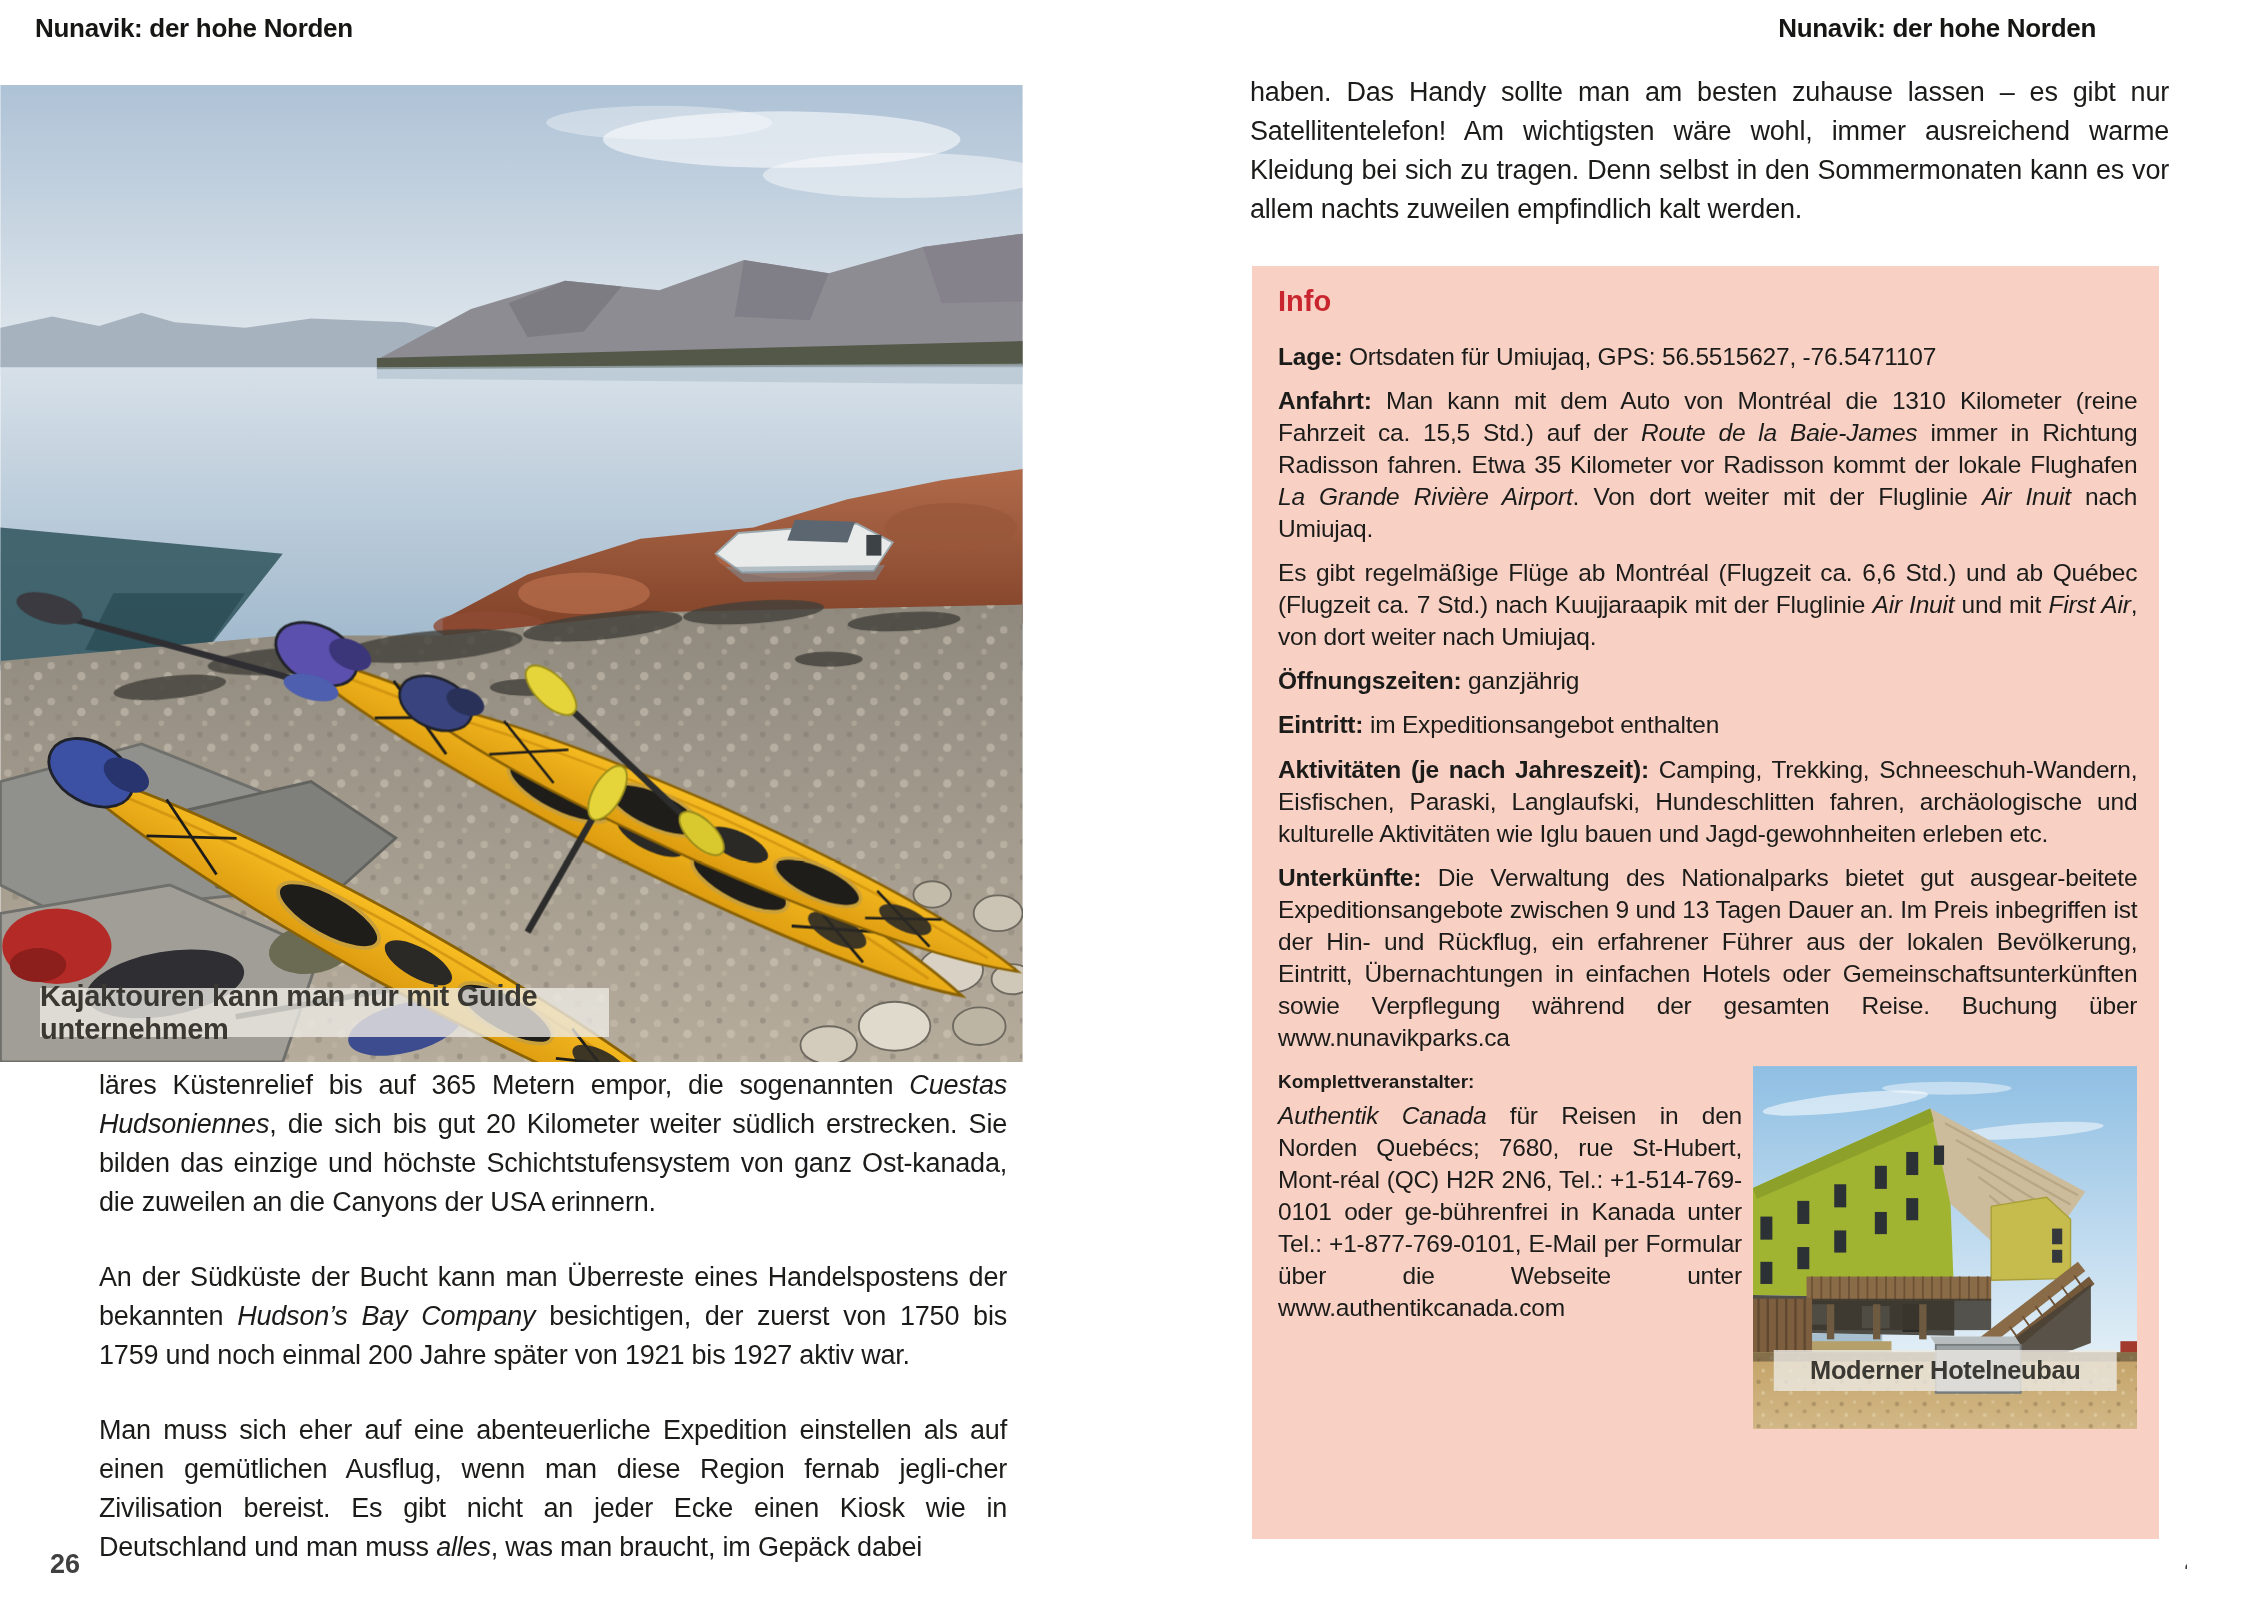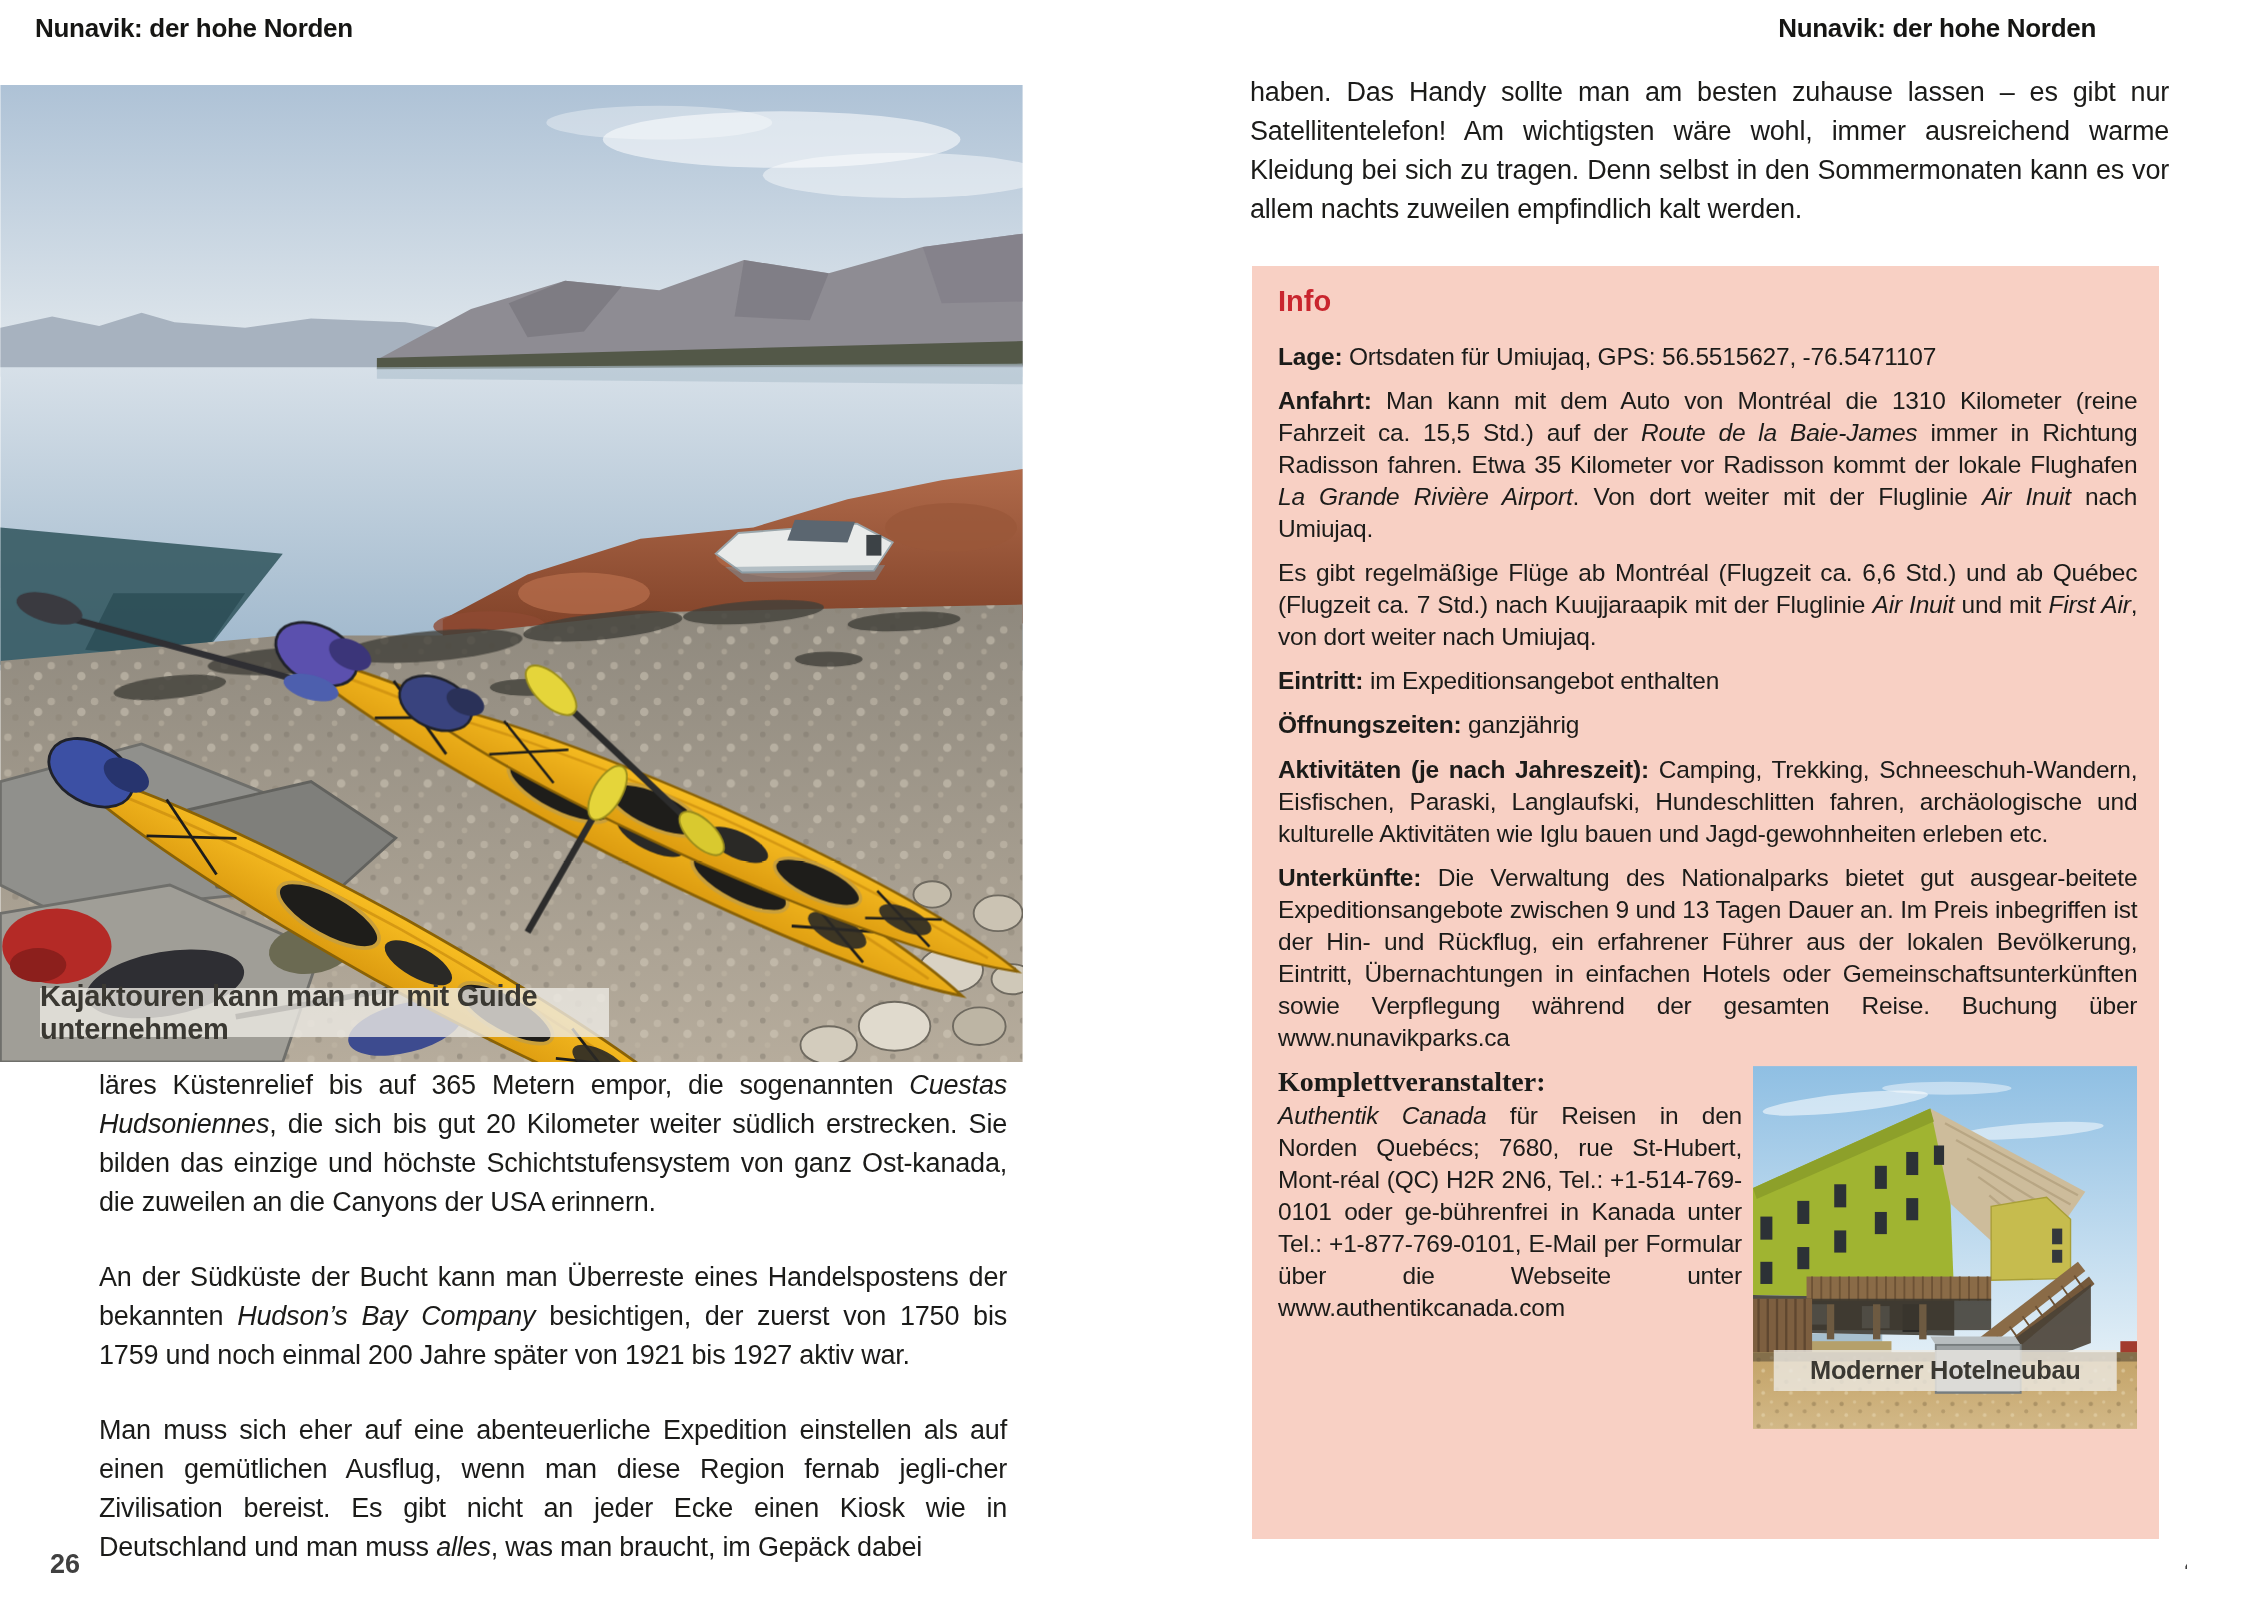--- a/index.html
+++ b/index.html
@@ -17,21 +17,21 @@
              text-align:justify;letter-spacing:-0.2px;}
   .body-left p{margin:0 16px 36px 0;}
   .intro{position:absolute;left:1250px;top:73px;width:919px;font-size:27px;line-height:39px;
          text-align:justify;letter-spacing:-0.2px;}
   .info-box{position:absolute;left:1252px;top:266px;width:907px;height:1273px;background:#f8d0c4;
             box-sizing:border-box;padding:19px 21.7px 0 26px;overflow:hidden;}
   .info-title{color:#c9252e;font-weight:bold;font-size:29px;margin:0 0 22.6px 0;}
   .entry{font-size:24.5px;line-height:32px;text-align:justify;letter-spacing:-0.2px;margin:0 0 12.2px 0;}
   .operator{display:flex;gap:11.3px;margin-top:3.8px;}
   .op-left{flex:1;min-width:0;}
-  .operator-heading{font-weight:bold;font-size:28px;line-height:32px;margin:0 0 1.9px 0;font-family:Liberation Serif, serif;}
+  .operator-heading{font-weight:bold;font-size:19px;line-height:32px;margin:0 0 1.9px 0;}
   .operator-text{font-size:24.5px;line-height:32px;text-align:justify;letter-spacing:-0.2px;}
   .photo-hotel{position:relative;width:384px;height:363px;flex:0 0 auto;overflow:hidden;}
   .photo-hotel svg{display:block;}
   .caption-hotel{left:50%;transform:translateX(-50%);bottom:38px;font-size:25.4px;height:41px;
                  padding:0 36px;white-space:nowrap;}
   .pagenum{position:absolute;top:1549px;font-size:27px;font-weight:bold;color:#404040;}
   .pn-left{left:50px;}
   .pn-right{left:2185px;}
   .it{font-style:italic;}
   .bd{font-weight:bold;}
@@ -206,22 +206,22 @@
     <p><span>Man muss sich eher auf eine abenteuerliche Expedition einstellen als auf einen gemütlichen Ausflug, wenn man diese Region fernab jegli-cher Zivilisation bereist. Es gibt nicht an jeder Ecke einen Kiosk wie in Deutschland und man muss </span><span class="it">alles</span><span>, was man braucht, im Gepäck dabei</span></p>
   </div>
 
   <div class="intro"><span>haben. Das Handy sollte man am besten zuhause lassen – es gibt nur Satellitentelefon! Am wichtigsten wäre wohl, immer ausreichend warme Kleidung bei sich zu tragen. Denn selbst in den Sommermonaten kann es vor allem nachts zuweilen empfindlich kalt werden.</span></div>
 
   <div class="info-box">
     <div class="info-title">Info</div>
     <div class="entry"><span class="bd">Lage:</span><span> Ortsdaten für Umiujaq, GPS: 56.5515627, -76.5471107</span></div>
     <div class="entry"><span class="bd">Anfahrt:</span><span> Man kann mit dem Auto von Montréal die 1310 Kilometer (reine Fahrzeit ca. 15,5 Std.) auf der </span><span class="it">Route de la Baie-James</span><span> immer in Richtung Radisson fahren. Etwa 35 Kilometer vor Radisson kommt der lokale Flughafen </span><span class="it">La Grande Rivière Airport</span><span>. Von dort weiter mit der Fluglinie </span><span class="it">Air Inuit</span><span> nach Umiujaq.</span></div>
     <div class="entry"><span>Es gibt regelmäßige Flüge ab Montréal (Flugzeit ca. 6,6 Std.) und ab Québec (Flugzeit ca. 7 Std.) nach Kuujjaraapik mit der Fluglinie </span><span class="it">Air Inuit</span><span> und mit </span><span class="it">First Air</span><span>, von dort weiter nach Umiujaq.</span></div>
+    <div class="entry"><span class="bd">Öffnungszeiten:</span><span> ganzjährig</span></div>
     <div class="entry"><span class="bd">Eintritt:</span><span> im Expeditionsangebot enthalten</span></div>
-    <div class="entry"><span class="bd">Öffnungszeiten:</span><span> ganzjährig</span></div>
     <div class="entry"><span class="bd">Aktivitäten (je nach Jahreszeit):</span><span> Camping, Trekking, Schneeschuh-Wandern, Eisfischen, Paraski, Langlaufski, Hundeschlitten fahren, archäologische und kulturelle Aktivitäten wie Iglu bauen und Jagd-gewohnheiten erleben etc.</span></div>
     <div class="entry"><span class="bd">Unterkünfte:</span><span> Die Verwaltung des Nationalparks bietet gut ausgear-beitete Expeditionsangebote zwischen 9 und 13 Tagen Dauer an. Im Preis inbegriffen ist der Hin- und Rückflug, ein erfahrener Führer aus der lokalen Bevölkerung, Eintritt, Übernachtungen in einfachen Hotels oder Gemeinschaftsunterkünften sowie Verpflegung während der gesamten Reise. Buchung über www.nunavikparks.ca</span></div>
 
     <div class="operator">
       <div class="op-left">
         <div class="operator-heading">Komplettveranstalter:</div>
         <div class="operator-text"><span class="it">Authentik Canada</span><span> für Reisen in den Norden Quebécs; 7680, rue St-Hubert, Mont-réal (QC) H2R 2N6, Tel.: +1-514-769-0101 oder ge-bührenfrei in Kanada unter Tel.: +1-877-769-0101, E-Mail per Formular über die Webseite unter www.authentikcanada.com</span></div>
       </div>
 
       <div class="photo-hotel">

